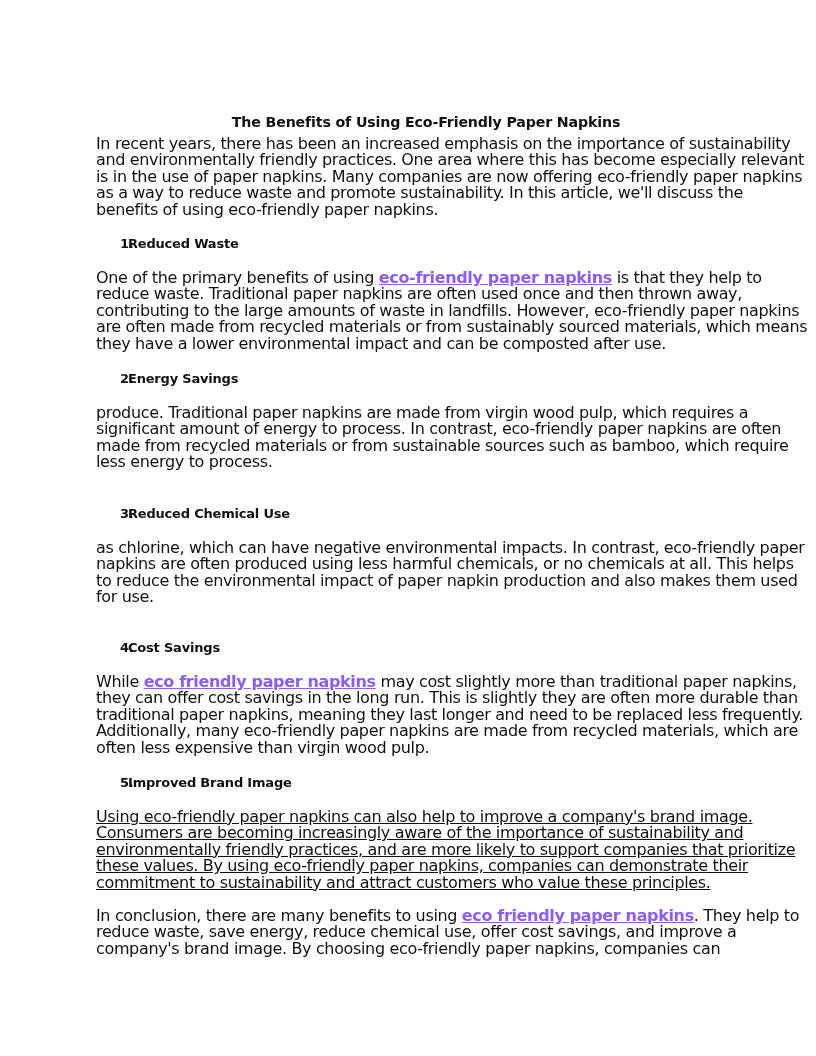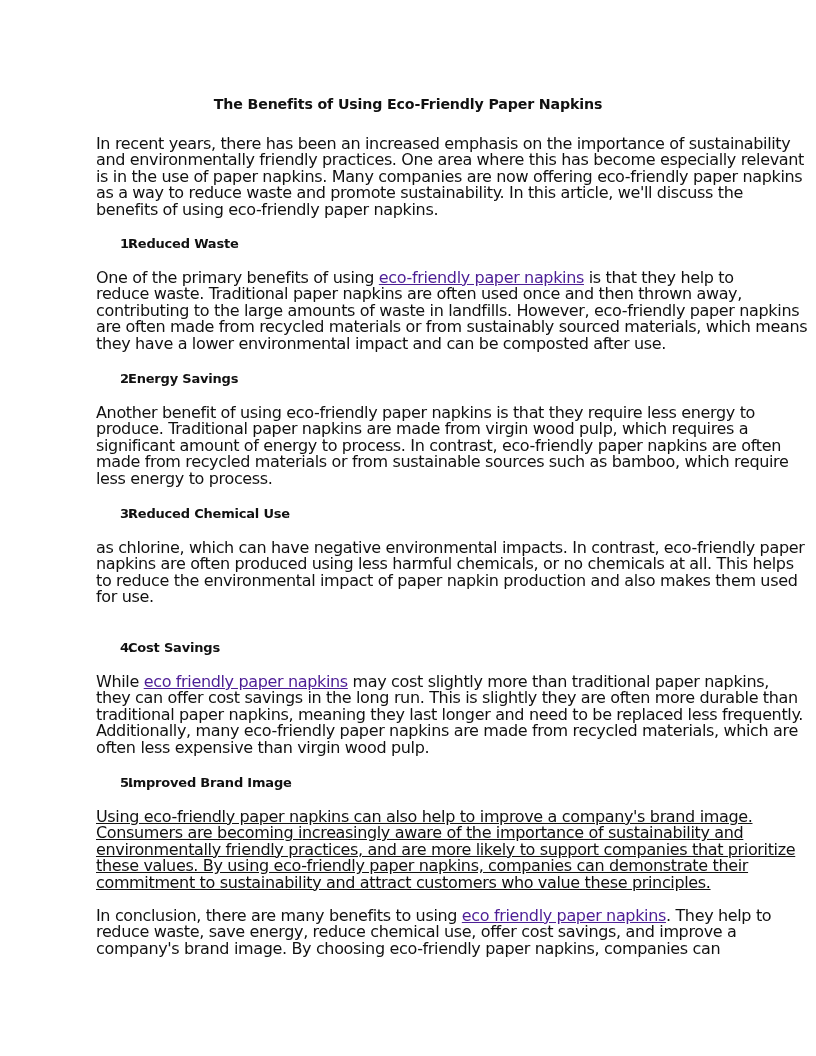--- a/index.html
+++ b/index.html
@@ -5,36 +5,36 @@
   html, body { margin: 0; padding: 0; background: #ffffff; }
   body { width: 816px; height: 1056px; position: relative; overflow: hidden; }
   .page {
     position: absolute; left: 96px; top: 94px; width: 630px;
     font-family: "DejaVu Sans", sans-serif;
     color: #111111;
   }
   .title {
     font-family: "DejaVu Sans", sans-serif;
     font-weight: bold; font-size: 14.2px; text-align: center;
-    margin: 0; height: 22px; line-height: 20px; letter-spacing: -0.15px;
+    margin: 18px; height: 22px; line-height: 20px; letter-spacing: -0.15px;
     width: 624px;
   }
   .para {
     font-size: 16px; line-height: 16.4px; margin: 0;
     letter-spacing: -0.35px; word-spacing: 0px;
     transform-origin: left top;
   }
   .para .line { display: block; white-space: nowrap; }
   .heading {
     font-weight: bold; font-size: 13px; line-height: 16px;
     margin: 0; position: relative; height: 16px; letter-spacing: -0.2px;
   }
   .heading .num { position: absolute; left: 24px; }
   .heading .txt { position: absolute; left: 32px; }
-  a.link { color: #4c1d95; font-weight: normal; text-decoration: underline; }
+  a.link { color: #8b5cf6; font-weight: bold; text-decoration: underline; }
 </style>
 </head>
 <body>
 
 <div class="page">
 
   <h1 class="title">The Benefits of Using Eco-Friendly Paper Napkins</h1>
 
   <div class="para" style="position:absolute; top:42px;">
     <span class="line">In recent years, there has been an increased emphasis on the importance of sustainability</span>
@@ -54,21 +54,20 @@
     <span class="line">contributing to the large amounts of waste in landfills. However, eco-friendly paper napkins</span>
     <span class="line">are often made from recycled materials or from sustainably sourced materials, which means</span>
     <span class="line">they have a lower environmental impact and can be composted after use.</span>
   </div>
 
   <div class="heading" style="position:absolute; top:277px; width:600px;">
     <span class="num">2.</span>
     <span class="txt">Energy Savings</span>
   </div>
   <div class="para" style="position:absolute; top:311px;">
-    <span class="line">Another benefit of using eco-friendly paper napkins is that they require less energy to</span>
     <span class="line">produce. Traditional paper napkins are made from virgin wood pulp, which requires a</span>
     <span class="line">significant amount of energy to process. In contrast, eco-friendly paper napkins are often</span>
     <span class="line">made from recycled materials or from sustainable sources such as bamboo, which require</span>
     <span class="line">less energy to process.</span>
   </div>
 
   <div class="heading" style="position:absolute; top:412px; width:600px;">
     <span class="num">3.</span>
     <span class="txt">Reduced Chemical Use</span>
   </div>

